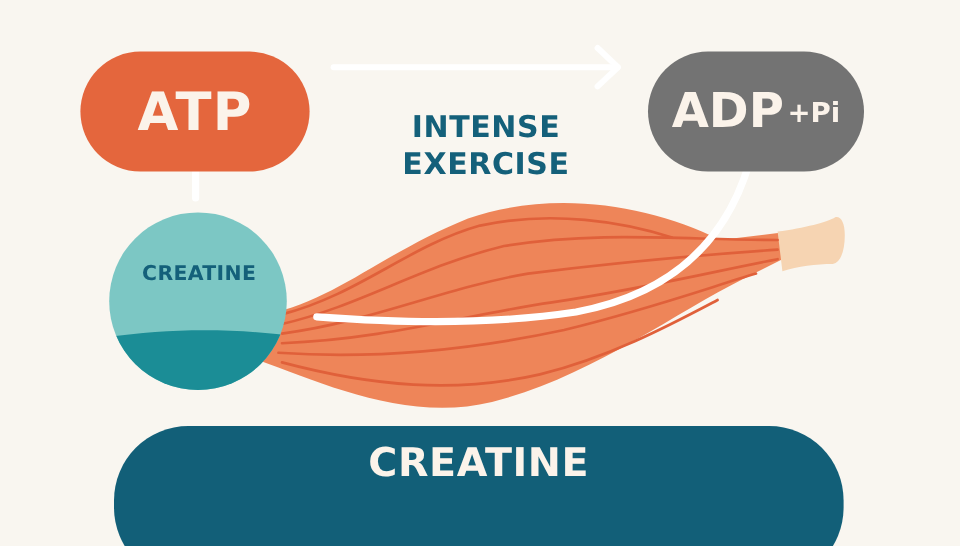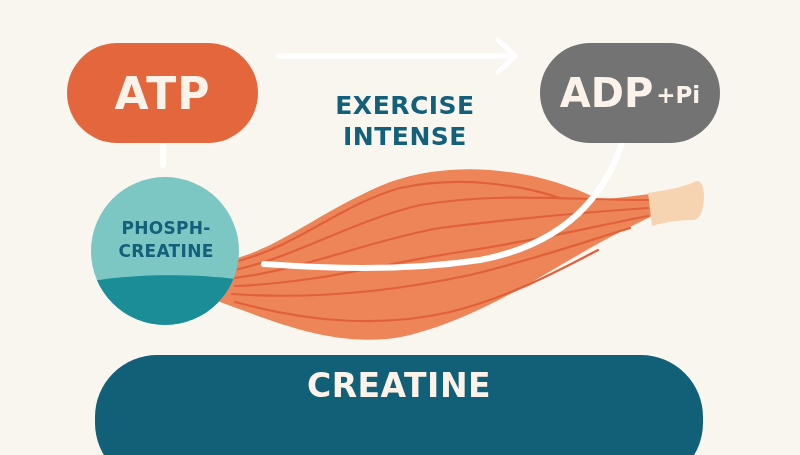--- a/index.html
+++ b/index.html
@@ -82,24 +82,23 @@
 <div id="atp-pill" class="pill">
   <span class="lbl">ATP</span>
 </div>
 
 <div id="adp-pill" class="pill">
   <span class="lbl">ADP</span>
   <span class="sub">+Pi</span>
 </div>
 
 <div class="exercise">
+  <div>INTENSE</div>
   <div>EXERCISE</div>
-  <div>INTENSE</div>
 </div>
 
 <div class="circle-text">
-  <div>PHOSPH-</div>
   <div>CREATINE</div>
 </div>
 
 <div id="bottom-pill">
   <div class="line line1">CREATINE</div>
 </div>
 
 </body></html>

